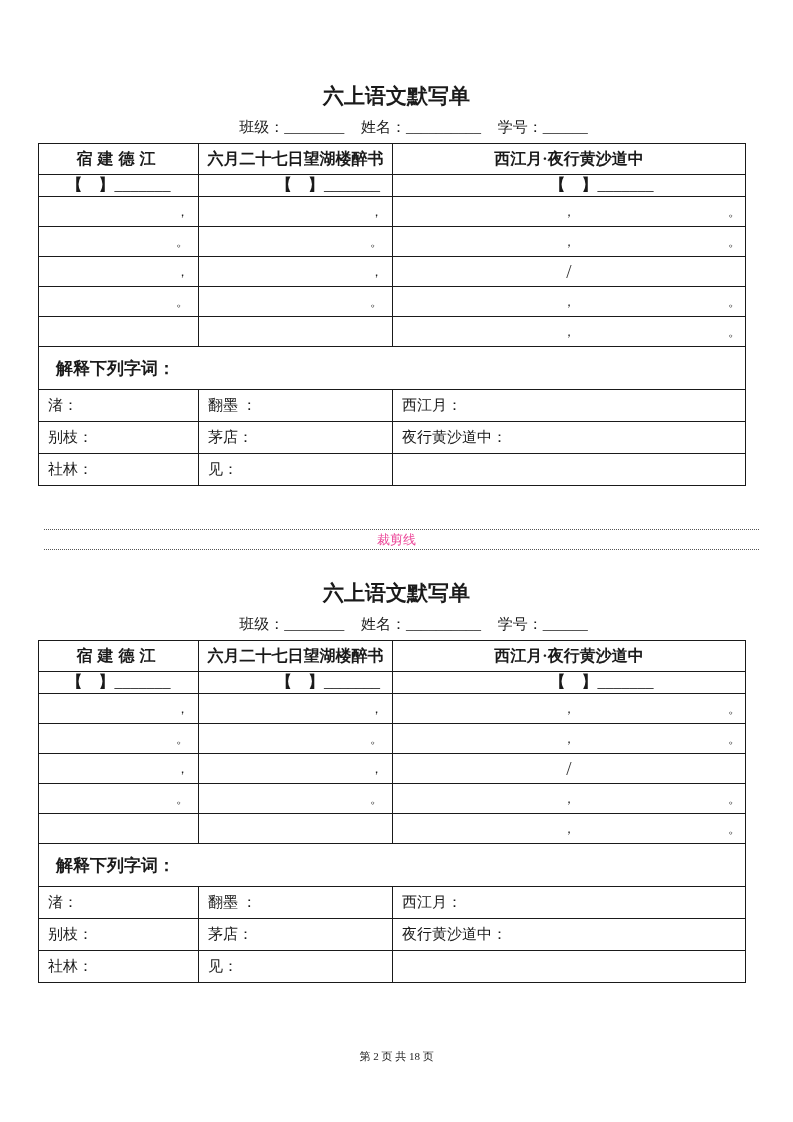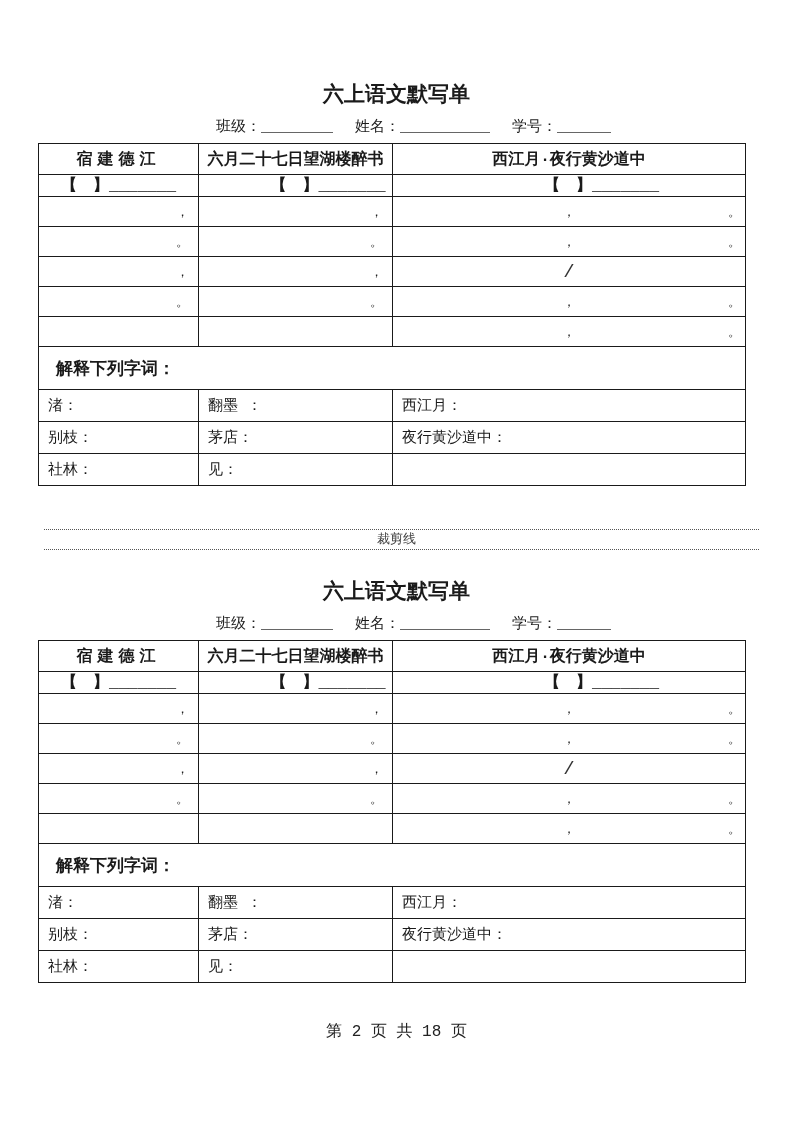--- a/index.html
+++ b/index.html
@@ -1,19 +1,19 @@
 <!DOCTYPE html>
 <html><head>
 <meta charset="utf-8">
 <style>
   * { margin:0; padding:0; box-sizing:border-box; }
   html,body { background:#ffffff; }
   .page {
     width:793px; height:1122px; background:#ffffff;
-    font-family:Liberation Mono, monospace;
+    font-family:Liberation Serif, serif;
     color:#1a1a1a; display:flow-root; position:relative; overflow:hidden;
   }
   .sheet-title { text-align:center; font-size:21px; font-weight:bold; line-height:22px; }
   .sheet-1 .sheet-title { margin-top:85px; }
   .sheet-2 .sheet-title { margin-top:32px; }
 
   .info-line { margin-top:11px; text-align:center; font-size:15px; line-height:19px; padding-left:34px; white-space:nowrap; }
   .info-group { display:inline; }
   .info-gap { margin-left:13px; }
   .info-blank { font-weight:normal; }
@@ -33,23 +33,23 @@
   td.p-c3 { position:relative; }
   .p-mid { position:absolute; left:0; right:0; top:50%; transform:translateY(-52%); text-align:center; }
   .p-mid.big { font-size:19px; color:#333; }
   .p-last { position:absolute; right:4px; top:50%; transform:translateY(-52%); }
 
   tr.explain-header-row td { height:43px; font-weight:bold; font-size:17px; padding-left:17px; }
   tr.explain-row td { height:32px; font-size:15px; padding-left:9px; }
 
   .cut-block { margin-top:43px; }
   .cut-line { margin-left:44px; width:715px; border-top:1px dotted #555; height:0; }
-  .cut-label { text-align:center; font-size:13px; color:#404040; line-height:19px; height:19px; }
-
-  .page-footer { margin-top:42px; text-align:center; font-size:16px; color:#222; line-height:15px; }
+  .cut-label { text-align:center; font-size:13px; color:#ec4899; line-height:19px; height:19px; }
+
+  .page-footer { margin-top:66px; text-align:center; font-size:11px; color:#222; line-height:15px; }
 </style>
 </head>
 <body>
 
 <div class="page">
 
   <section class="sheet sheet-1">
     <h1 class="sheet-title">六上语文默写单</h1>
 
     <div class="info-line">

